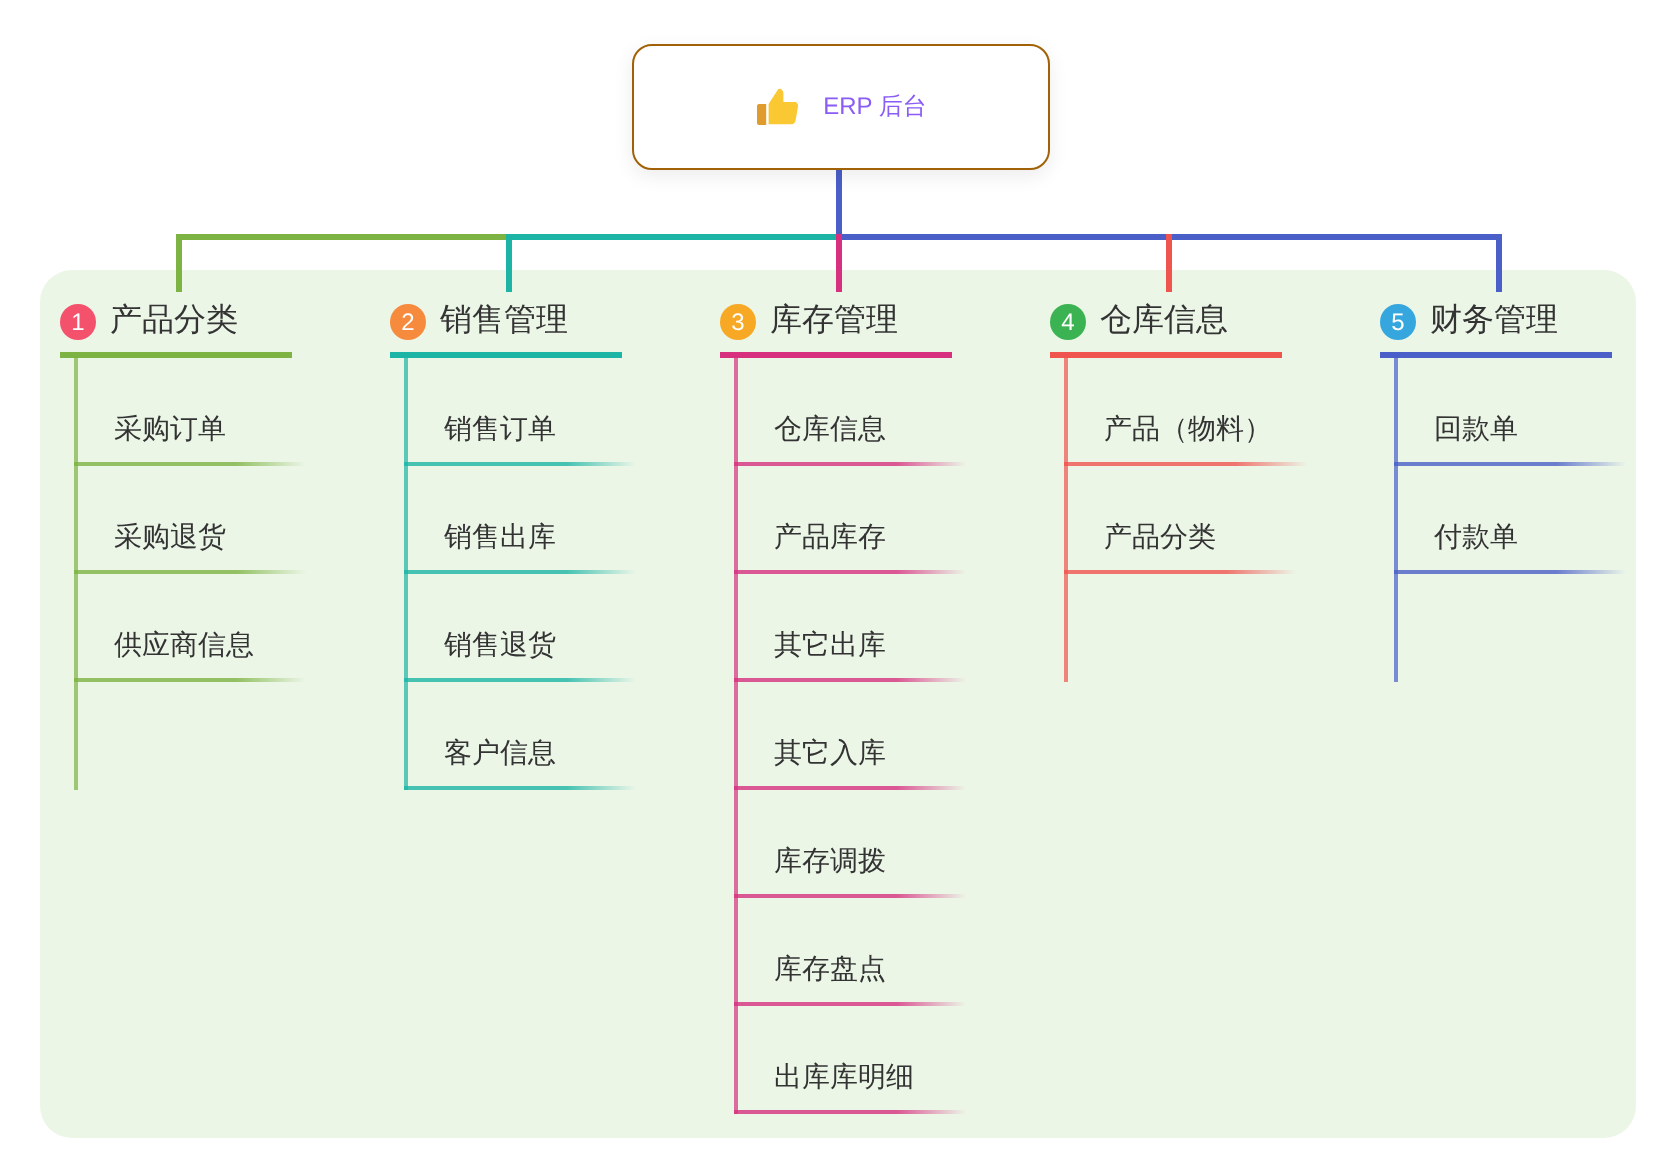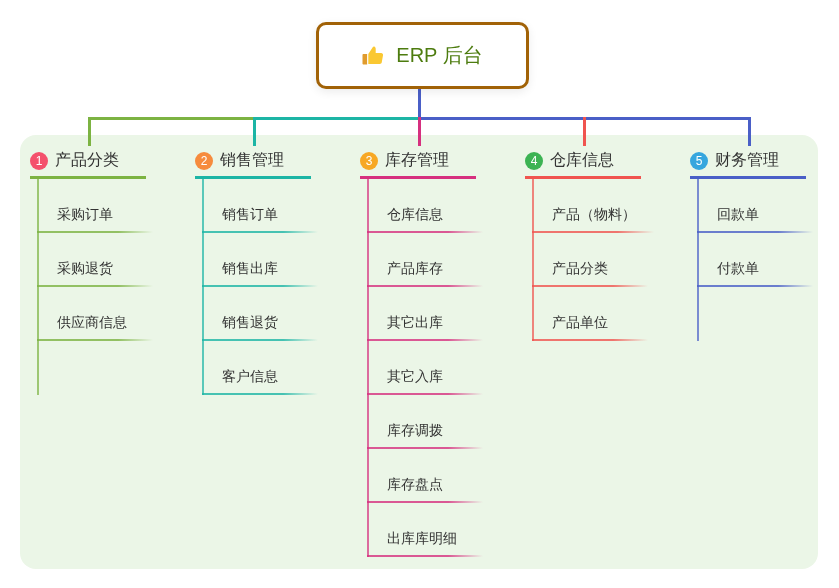--- a/index.html
+++ b/index.html
@@ -1,24 +1,24 @@
 <!DOCTYPE html>
 <html><head>
 <meta charset="utf-8">
 <style>
   html,body{margin:0;padding:0;background:#ffffff;}
   body{font-family:"Liberation Sans","DejaVu Sans",sans-serif;}
   .stage{position:relative;width:839px;height:588px;background:#ffffff;overflow:hidden;}
   .panel{position:absolute;left:20px;top:135px;width:798px;height:434px;border-radius:16px;}
   .root-node{
     position:absolute;left:316px;top:22px;width:207px;height:61px;
-    background:#ffffff;border:3px solid #a16207;border-radius:10px;
+    background:#ffffff;border:1px solid #a16207;border-radius:10px;
     box-shadow:0 3px 10px rgba(0,0,0,0.08);
     display:flex;align-items:center;justify-content:center;gap:10px;
-    font-size:20px;color:#4d7c0f;cursor:pointer;
+    font-size:12px;color:#8b5cf6;cursor:pointer;
   }
   .thumb{display:inline-flex;width:24px;height:24px;}
   .thumb svg{width:24px;height:24px;}
   .hline,.vline{position:absolute;}
   .branch{position:absolute;width:116px;}
   .branch-header{
     height:31px;display:flex;align-items:center;gap:7px;
     border-bottom:3px solid #000;cursor:pointer;
   }
   .badge{
@@ -153,24 +153,20 @@
         <div class="trunk" style="top: 34px; height: 162px; background: rgb(240, 84, 79);"></div>
         <div class="children">
           <div class="child">
             <span class="child-label">产品（物料）</span>
             <div class="child-line" style="background: linear-gradient(to right, rgb(240, 84, 79), rgb(240, 84, 79) 70%, transparent);"></div>
           </div>
           <div class="child">
             <span class="child-label">产品分类</span>
             <div class="child-line" style="background: linear-gradient(to right, rgb(240, 84, 79), rgb(240, 84, 79) 70%, transparent);"></div>
           </div>
-          <div class="child">
-            <span class="child-label">产品单位</span>
-            <div class="child-line" style="background: linear-gradient(to right, rgb(240, 84, 79), rgb(240, 84, 79) 70%, transparent);"></div>
-          </div>
         </div>
       </div>
       <div class="branch" style="left: 690px; top: 145px;">
         <div class="branch-header" style="border-bottom-color: rgb(74, 95, 199);">
           <span class="badge" style="background: rgb(54, 166, 222);">5</span>
           <span class="branch-label">财务管理</span>
         </div>
         <div class="trunk" style="top: 34px; height: 162px; background: rgb(74, 95, 199);"></div>
         <div class="children">
           <div class="child">

